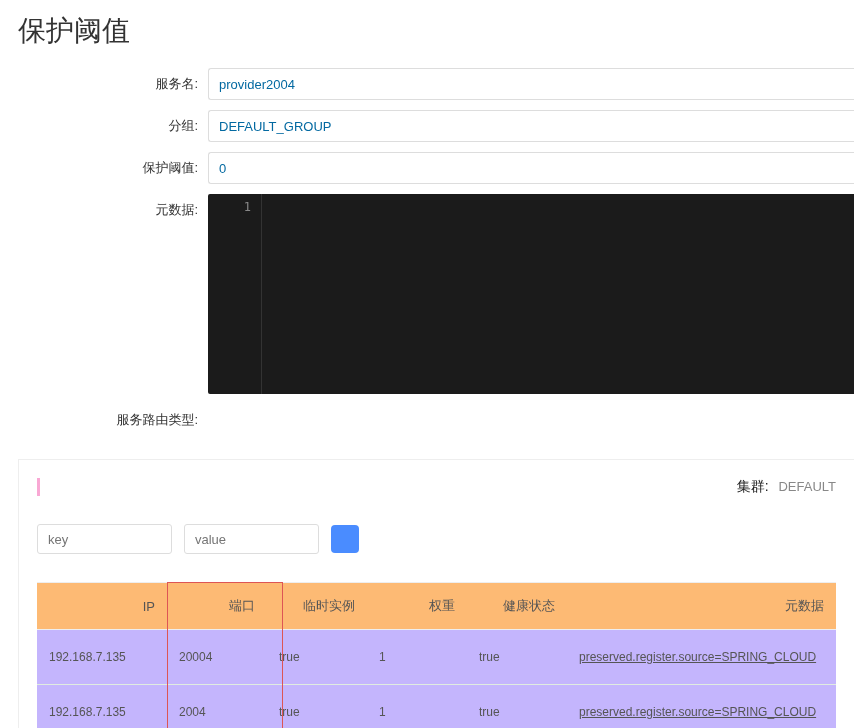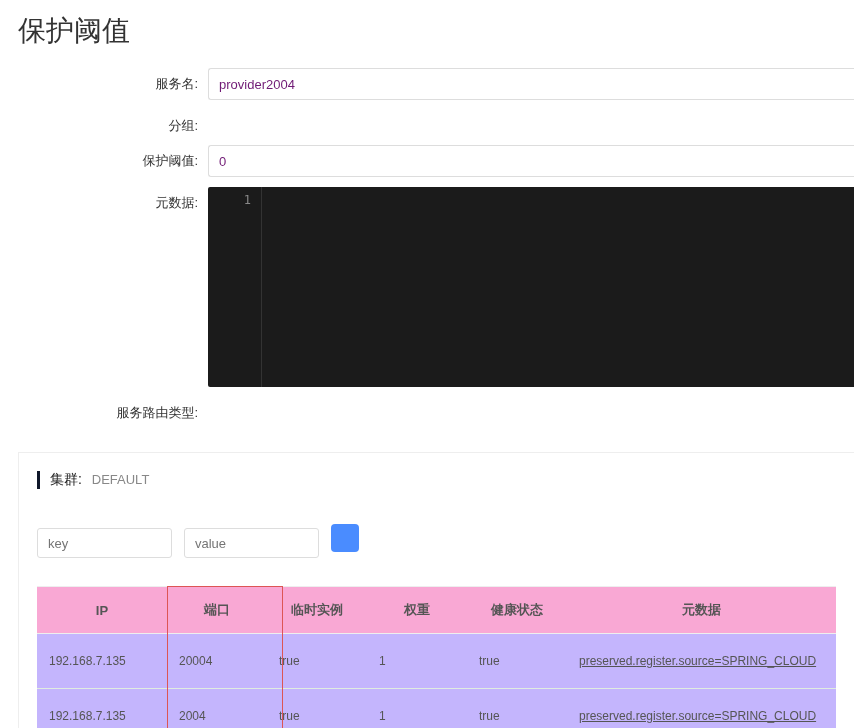--- a/index.html
+++ b/index.html
@@ -40,21 +40,21 @@
       flex: 1;
     }
     .text-input {
       width: 100%;
       height: 32px;
       border: 1px solid #ddd;
       border-right: none;
       border-radius: 3px 0 0 3px;
       padding: 0 10px;
       font-size: 13px;
-      color: #701a75;
+      color: #0369a1;
       outline: none;
     }
     .code-editor {
       background: #1b1b1b;
       width: 100%;
       height: 200px;
       border-radius: 2px 0 0 2px;
       display: flex;
       font-family: monospace;
       font-size: 12px;
@@ -71,25 +71,26 @@
       padding: 6px 10px;
       color: #ddd;
     }
     .cluster-panel {
       margin-top: 30px;
       border: 1px solid #eee;
       padding: 18px;
       border-right: none;
     }
     .cluster-header {
-      border-left: 3px solid #0f172a;
+      border-left: 3px solid #f9a8d4;
       padding-left: 10px;
       margin-bottom: 28px;
       font-size: 14px;
       color: #222;
+      text-align: right;
     }
     .cluster-header-name {
       color: #888;
       margin-left: 6px;
       font-size: 13px;
     }
     .filter-row {
       display: flex;
       gap: 12px;
       align-items: center;
@@ -97,41 +98,40 @@
     }
     .filter-input {
       width: 135px;
       height: 30px;
       border: 1px solid #ddd;
       border-radius: 3px;
       padding: 0 10px;
       font-size: 13px;
       color: #999;
       outline: none;
-      margin-top: 11px;
     }
     .filter-button {
       width: 28px;
       height: 28px;
       background: #4a8cff;
       border: none;
       border-radius: 4px;
       cursor: pointer;
     }
     .data-table {
       width: 100%;
       border-collapse: collapse;
       table-layout: fixed;
     }
     .data-table th {
-      background: #f9a8d4;
-      text-align: center;
+      background: #fdba74;
+      text-align: right;
       padding: 14px 12px;
       font-size: 13px;
-      font-weight: 700;
+      font-weight: 400;
       color: #555;
       border-top: 1px solid #eee;
       border-bottom: 1px solid #eee;
     }
     .data-table td {
       background: #c4b5fd;
       padding: 20px 12px;
       font-size: 12px;
       color: #555;
       border-bottom: 1px solid #e0ece0;
@@ -165,20 +165,23 @@
 
   <div class="form-row">
     <div class="form-label">服务名:</div>
     <div class="form-control">
       <input class="text-input" value="provider2004" style="">
     </div>
   </div>
 
   <div class="form-row">
     <div class="form-label">分组:</div>
+    <div class="form-control">
+      <input class="text-input" value="DEFAULT_GROUP" style="">
+    </div>
   </div>
 
   <div class="form-row">
     <div class="form-label">保护阈值:</div>
     <div class="form-control">
       <input class="text-input" value="0" style="">
     </div>
   </div>
 
   <div class="form-row">

